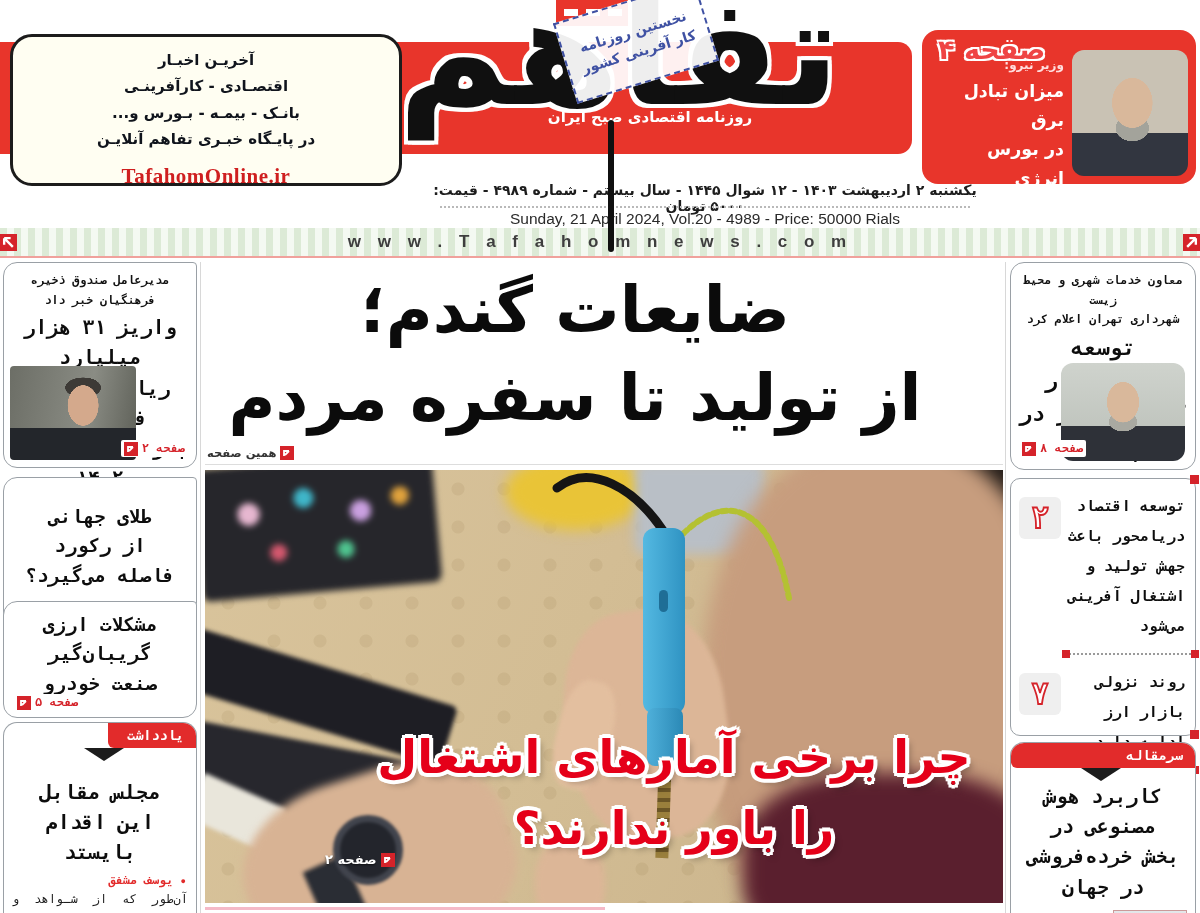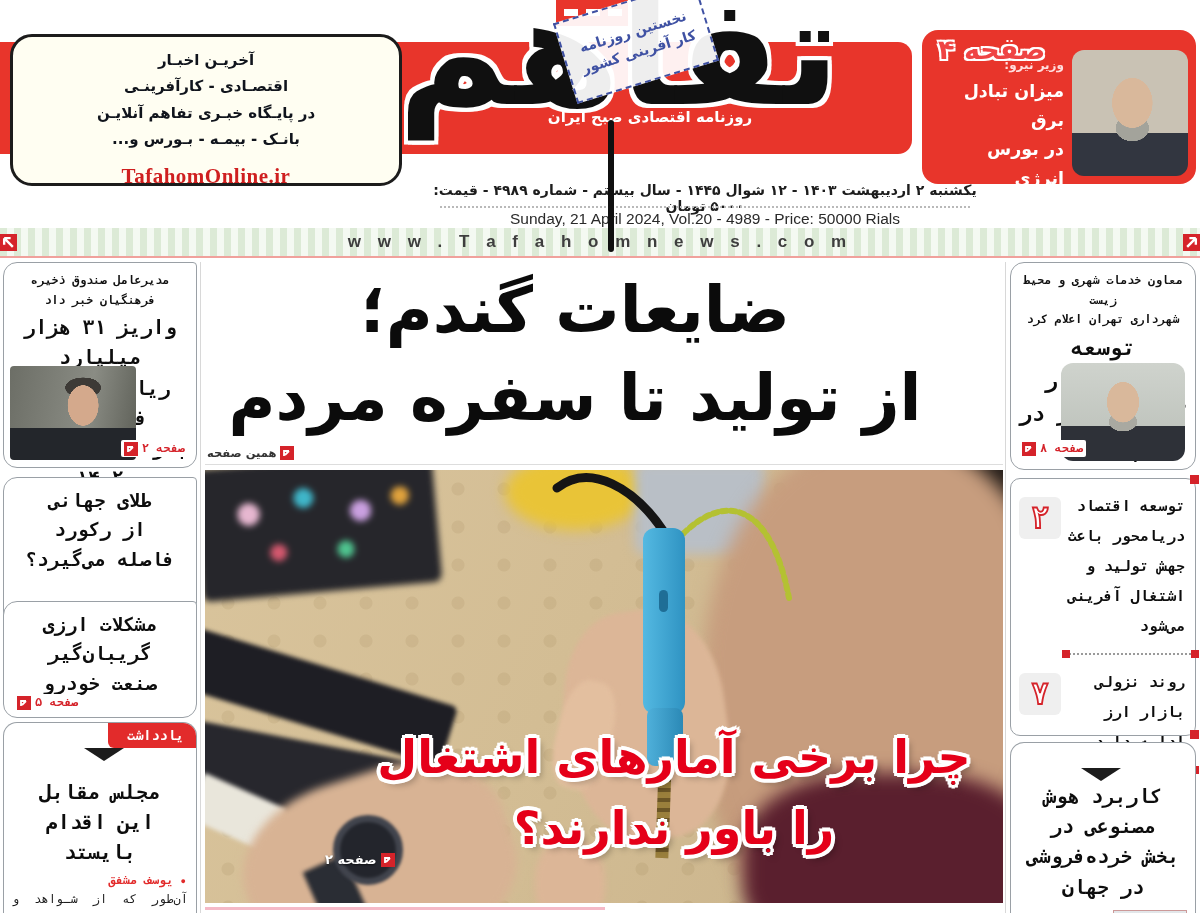--- a/index.html
+++ b/index.html
@@ -134,21 +134,21 @@
   #lbox1 .photo {
     position:absolute; left:6px; bottom:7px; width:126px; height:94px; border-radius:4px;
     background:
       radial-gradient(ellipse 26px 34px at 58% 42%, #d4a98c 59%, transparent 60%),
       radial-gradient(ellipse 30px 17px at 58% 23%, #3d3a36 59%, transparent 60%),
       linear-gradient(transparent 0 66%, #23262b 66%),
       linear-gradient(100deg,#6c6e66,#8a8c84 60%,#5d5f57);
   }
   #lbox1 .pageref { position:absolute; right:8px; bottom:10px; }
 
-  #lbox2 { left:3px; top:477px; width:194px; height:150px; border-radius:14px 4px 14px 14px; padding-top:10px; }
+  #lbox2 { left:3px; top:477px; width:194px; height:150px; border-radius:14px 4px 14px 14px; padding-top:26px; }
   #lbox2 .hl, #lbox3 .hl { font-size:19px; line-height:1.55; }
   #lbox2 .pageref { position:absolute; left:10px; bottom:6px; }
   #lbox3 { left:3px; top:601px; width:194px; height:117px; border-radius:14px 4px 14px 14px; padding-top:10px; }
   #lbox3 .pageref { position:absolute; left:10px; bottom:6px; }
 
   .tabbox { overflow:hidden; border-bottom:none; border-radius:14px 14px 0 0; }
   .tab-red {
     position:absolute; top:0; height:25px; background:#e22b2b; color:#fff;
     font-size:13.5px; font-weight:bold; display:flex; align-items:center;
     padding:0 12px; border-radius:0 0 0 6px;
@@ -280,22 +280,22 @@
 <body>
 
 <div id="page" data-interactable="false">
 
   <div class="red-band" data-interactable="false"></div>
   <div class="crop-frag" data-interactable="false"></div>
 
   <div class="promo-box" data-interactable="false">
     <div class="pl" data-interactable="false">آخریـن اخبـار</div>
     <div class="pl" data-interactable="false">اقتصـادی - کارآفرینـی</div>
+    <div class="pl" data-interactable="false">بانـک - بیمـه - بـورس و...</div>
     <div class="pl" data-interactable="false">در پایـگاه خبـری تفاهم آنلایـن</div>
-    <div class="pl" data-interactable="false">بانـک - بیمـه - بـورس و...</div>
     <div class="purl" data-interactable="true">TafahomOnline.ir</div>
   </div>
 
   <div class="logo-wrap" data-interactable="false">
     <div class="logo-text" data-interactable="false">تفاهم</div>
   </div>
   <div class="logo-descender" data-interactable="false"></div>
   <div class="tagline" data-interactable="false">روزنامه اقتصادی صبح ایران</div>
 
   <div class="stamp" data-interactable="false">
@@ -473,20 +473,21 @@
     </div>
     <div class="bsep" data-interactable="false"></div>
     <div class="brief" data-interactable="false">
       <div class="bnum" data-interactable="false">۵</div>
       <div class="btxt ml" data-interactable="false">رشد ۱۷درصدی جابه‌جایی
 مسافر جاده‌ای در سال ۱۴۰۲</div>
     </div>
   </div>
 
   <div id="rbox3" class="nbox tabbox" data-interactable="false">
+    <div class="tab-red" data-interactable="false">سرمقاله</div>
     <div class="tab-notch" data-interactable="false"></div>
     <div class="hl ml" data-interactable="false">کاربرد هوش مصنوعی در
 بخش خرده‌فروشی در جهان</div>
     <div class="ed-row">
       <div class="ed-photo" data-interactable="false"></div>
       <div class="ed-by" data-interactable="false">
          
         
       </div>
     </div>

